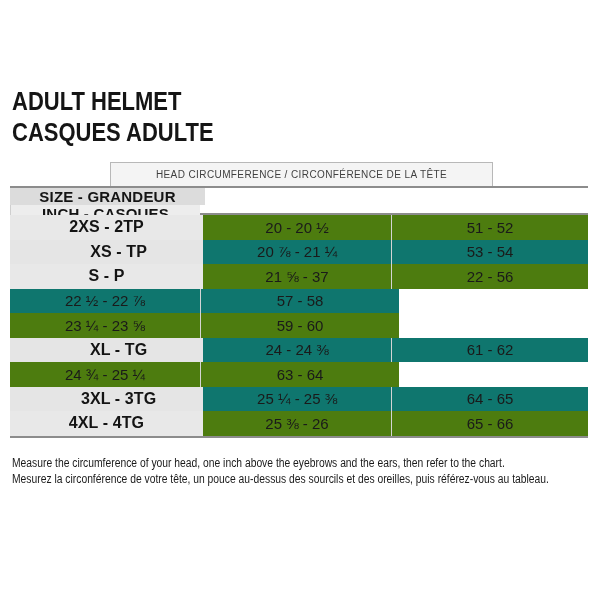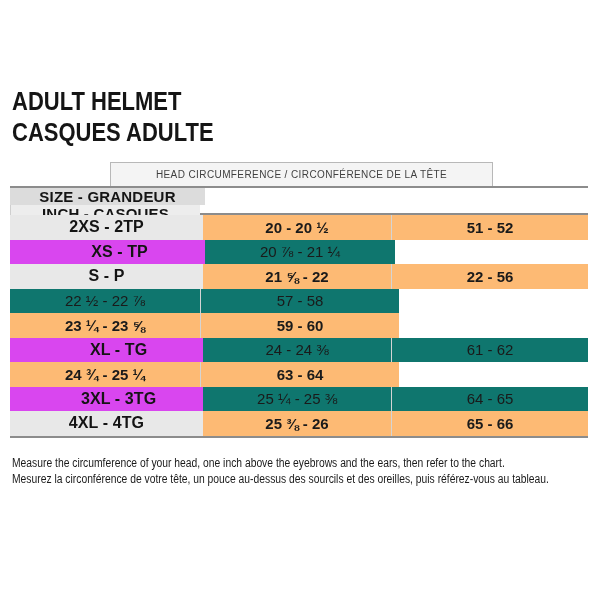--- a/index.html
+++ b/index.html
@@ -47,22 +47,22 @@
   .c3{width:199px;border-left:1px solid #d4d4d4;}
   .thead{height:25px;border-bottom:2px solid #8c8c8c;flex-direction:column;}
   .thead .cell{font-weight:bold;font-size:15px;letter-spacing:0.2px;color:#141414;}
   .thead .c1{background:#dcdcdc;}
   .thead .c2{background:#ededed;border-left:1px solid #cfcfcf;}
   .thead .c3{background:#ededed;border-left:1px solid #c4c4c4;}
   .brow{height:24.5px;}
   .brow .c1{font-weight:bold;font-size:16px;letter-spacing:0.1px;color:#141414;}
   .brow .c2,.brow .c3{font-size:15px;color:#1a1a1a;}
   .brow.lt .c1{background:#e8e8e8;}
-  .brow.lt .c2,.brow.lt .c3{background:#fdba74;font-weight:bold;}
-  .brow.dk .c1{background:#d946ef;padding-left:24px;}
+  .brow.lt .c2,.brow.lt .c3{background:#4d7c0f;}
+  .brow.dk .c1{background:#e5e5e5;padding-left:24px;}
   .brow.dk .c2,.brow.dk .c3{background:#0f766e;}
   
   .footer-note{
     position:absolute;left:12px;top:456px;
     font-size:12px;line-height:1.32;color:#1a1a1a;
     transform:scaleX(0.86);transform-origin:left top;
     white-space:nowrap;
   }
 </style>
 </head>
@@ -89,25 +89,26 @@
 
       <div class="trow brow lt">
         <div class="cell c1">2XS - 2TP</div>
         <div class="cell c2">20 - 20 ½</div>
         <div class="cell c3">51 - 52</div>
       </div>
 
       <div class="trow brow dk">
         <div class="cell c1">XS - TP</div>
         <div class="cell c2">20 ⅞ - 21 ¼</div>
+        <div class="cell c3">53 - 54</div>
       </div>
 
       <div class="trow brow lt">
         <div class="cell c1">S - P</div>
-        <div class="cell c2">21 ⅝ - 22</div>
+        <div class="cell c2">21 ⅝ - 37</div>
         <div class="cell c3">22 - 56</div>
       </div>
 
       <div class="trow brow dk">
         <div class="cell c2">22 ½ - 22 ⅞</div>
         <div class="cell c3">57 - 58</div>
       </div>
 
       <div class="trow brow lt">
         <div class="cell c2">23 ¼ - 23 ⅝</div>

